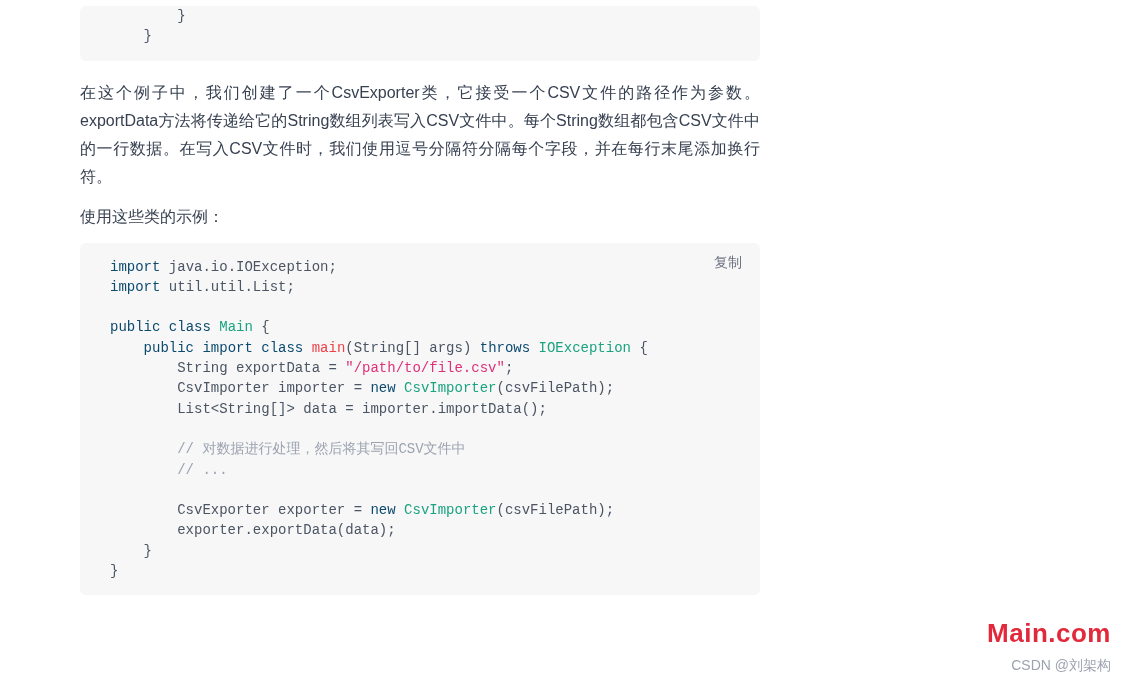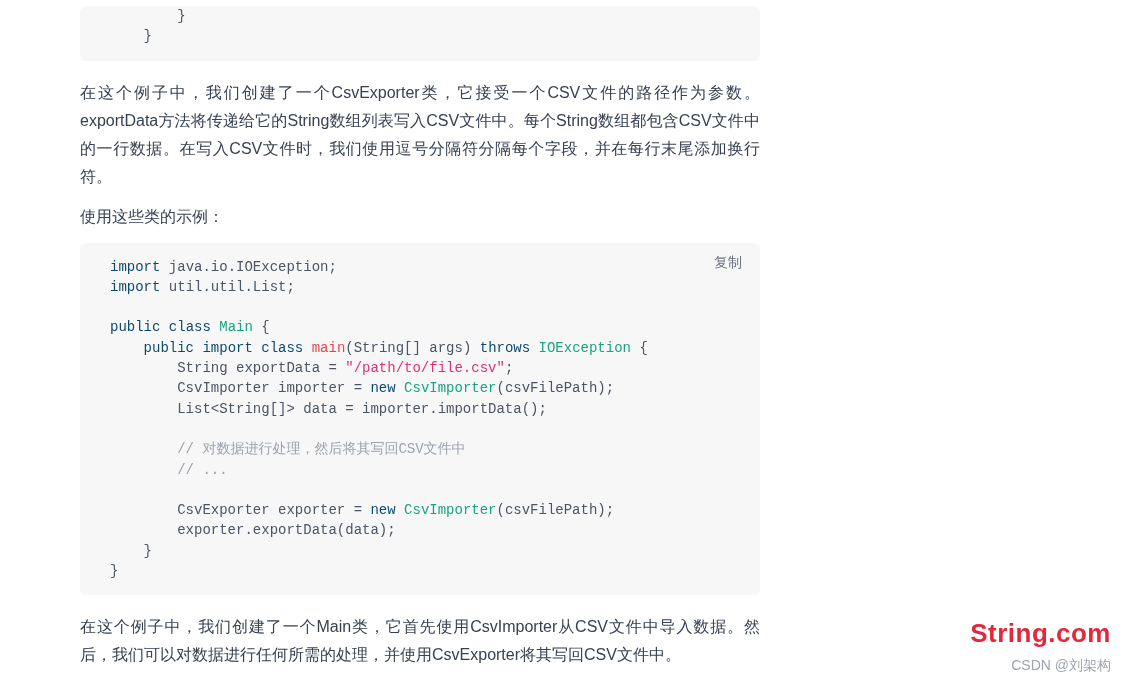--- a/index.html
+++ b/index.html
@@ -93,18 +93,17 @@
 <span>        List&lt;String[]&gt; data = importer.importData();</span>
 
 <span class="cmt">        // 对数据进行处理，然后将其写回CSV文件中</span>
 <span class="cmt">        // ...</span>
 
 <span>        CsvExporter exporter = </span><span class="kw">new</span> <span class="cls">CsvImporter</span><span>(csvFilePath);</span>
 <span>        exporter.exportData(data);</span>
 <span>    }</span>
 <span>}</span></div>
 
-  <p class="para">在这个例子中，我们创建了一个Main类，它首先使用CsvImporter从CSV文件中导入数据。然后，我们可以对数据进行任何所需的处理，并使用CsvExporter将其写回CSV文件中。</p>
 
 </div>
 
-<div class="watermark">String.com</div>
+<div class="watermark">Main.com</div>
 <div class="attribution">CSDN @刘架构</div>
 
 </body></html>

